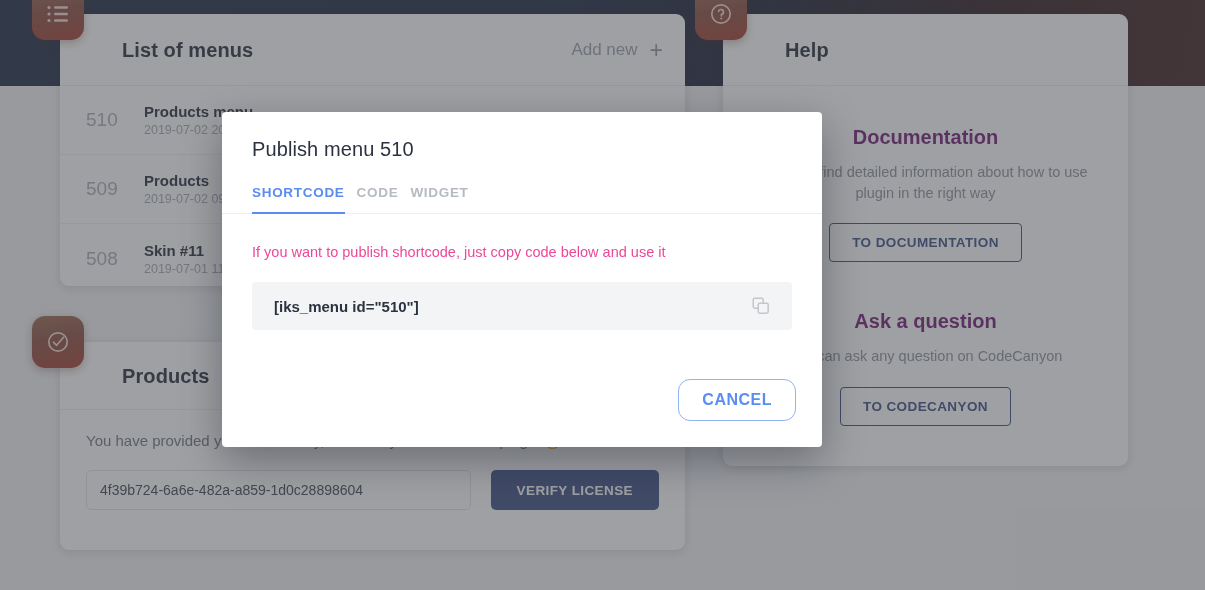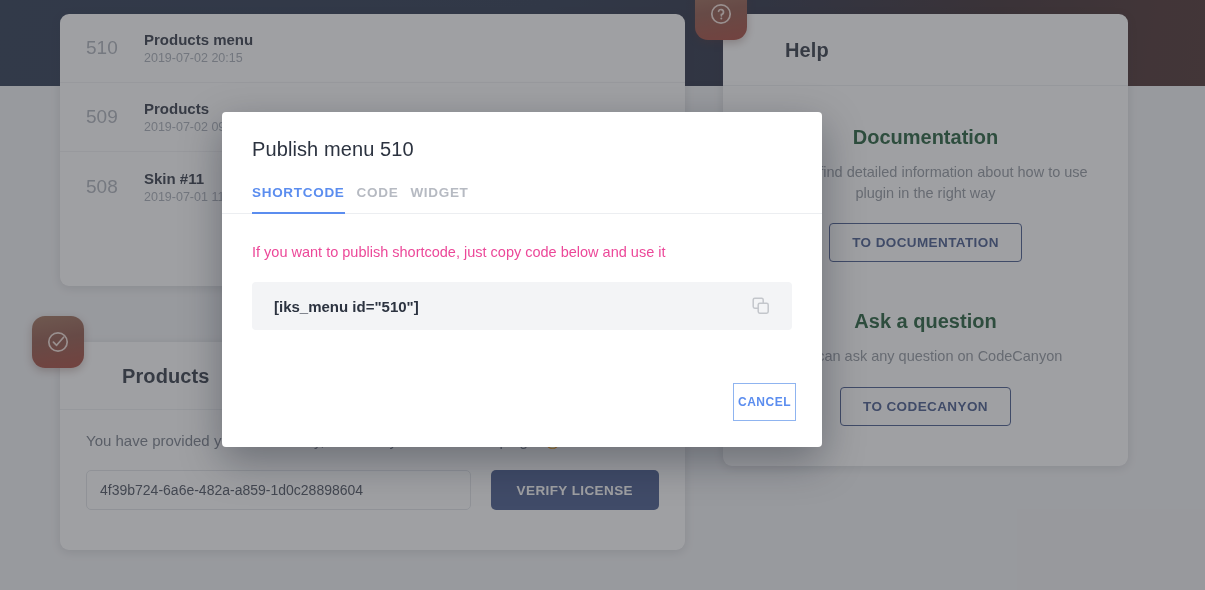--- a/index.html
+++ b/index.html
@@ -160,21 +160,21 @@
     font-family: "Liberation Sans", sans-serif;
   }
 
   
   #help-card { left: 723px; top: 14px; width: 405px; height: 452px; }
 
   .help-section { text-align: center; }
   .help-section h3 {
     font-size: 20px;
     font-weight: bold;
-    color: #14532d;
+    color: #701a75;
     margin-bottom: 13px;
   }
   .help-section p {
     font-size: 14.5px;
     color: #8a9099;
     line-height: 1.42;
     margin: 0 32px 20px 32px;
   }
   .btn-outline {
     display: inline-block;
@@ -274,43 +274,60 @@
     width: 26px;
     height: 26px;
   }
 
   .modal-footer {
     display: flex;
     justify-content: flex-end;
     padding: 0 26px 26px 26px;
   }
   .btn-cancel {
-    padding: 11px 4px;
+    padding: 11px 23px;
     border: 1px solid #8fb4f0;
-    border-radius: 0;
+    border-radius: 12px;
     background: #fff;
     color: #5b8def;
-    font-size: 12px;
+    font-size: 16px;
     font-weight: bold;
     letter-spacing: .5px;
     cursor: pointer;
     font-family: "Liberation Sans", sans-serif;
   }
 
   svg { display: block; }
 </style>
 </head>
 <body>
 
 <div id="app">
 
   <div class="top-band"></div>
   <div class="page-bg"></div>
 
   <div class="card" id="menus-card">
+    <div class="card-head">
+      <div class="card-badge">
+        <svg width="22" height="18" viewBox="0 0 22 18">
+          <circle cx="2" cy="2.5" r="1.6" fill="#f2dcd4"></circle>
+          <circle cx="2" cy="9" r="1.6" fill="#f2dcd4"></circle>
+          <circle cx="2" cy="15.5" r="1.6" fill="#f2dcd4"></circle>
+          <rect x="7" y="1.3" width="14" height="2.5" rx="1.2" fill="#f2dcd4"></rect>
+          <rect x="7" y="7.8" width="14" height="2.5" rx="1.2" fill="#f2dcd4"></rect>
+          <rect x="7" y="14.3" width="14" height="2.5" rx="1.2" fill="#f2dcd4"></rect>
+        </svg>
+      </div>
+      <div class="card-title">List of menus</div>
+      <div class="head-action">
+        <span>Add new</span>
+        <span class="plus">+</span>
+      </div>
+    </div>
     <div id="menu-rows">
         <div class="menu-row">
           <div class="menu-id">510</div>
           <div class="menu-meta">
             <div class="menu-name">Products menu</div>
             <div class="menu-date">2019-07-02 20:15</div>
           </div>
         </div>
         <div class="menu-row">
           <div class="menu-id">509</div>

